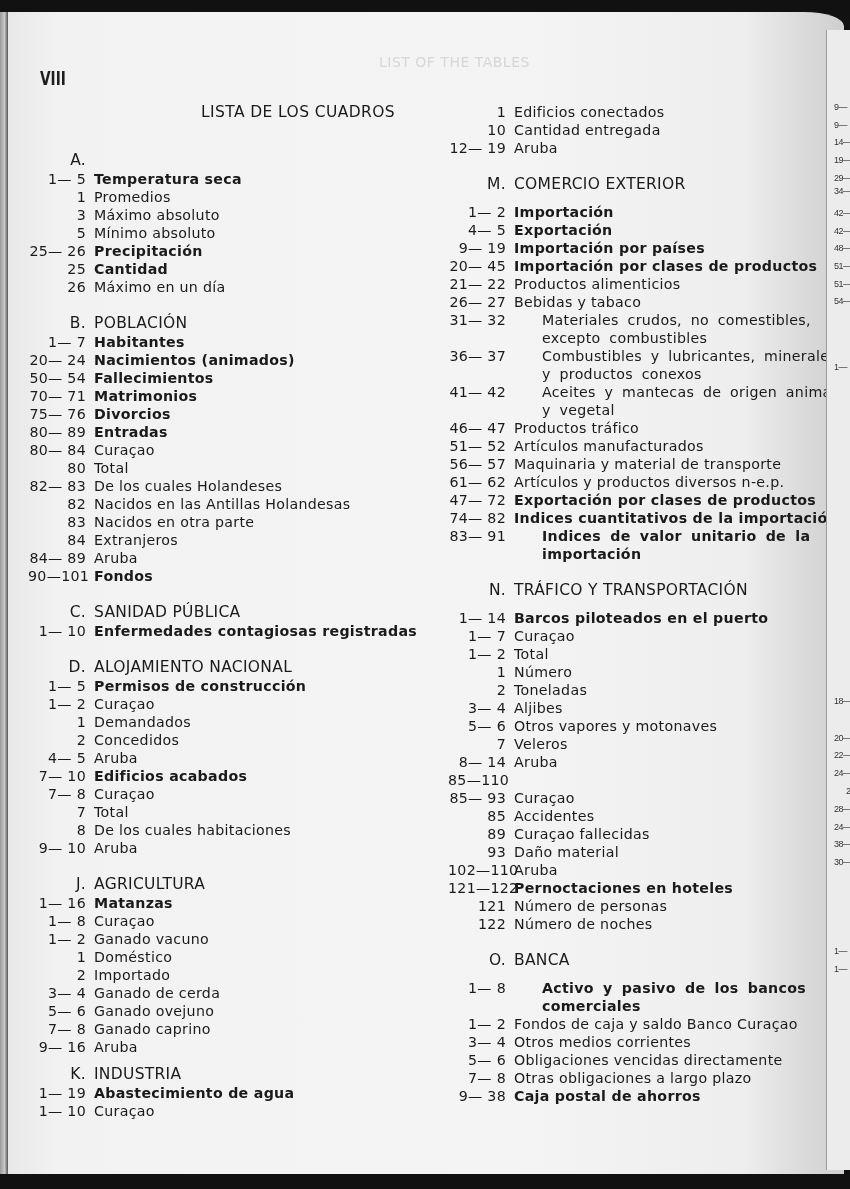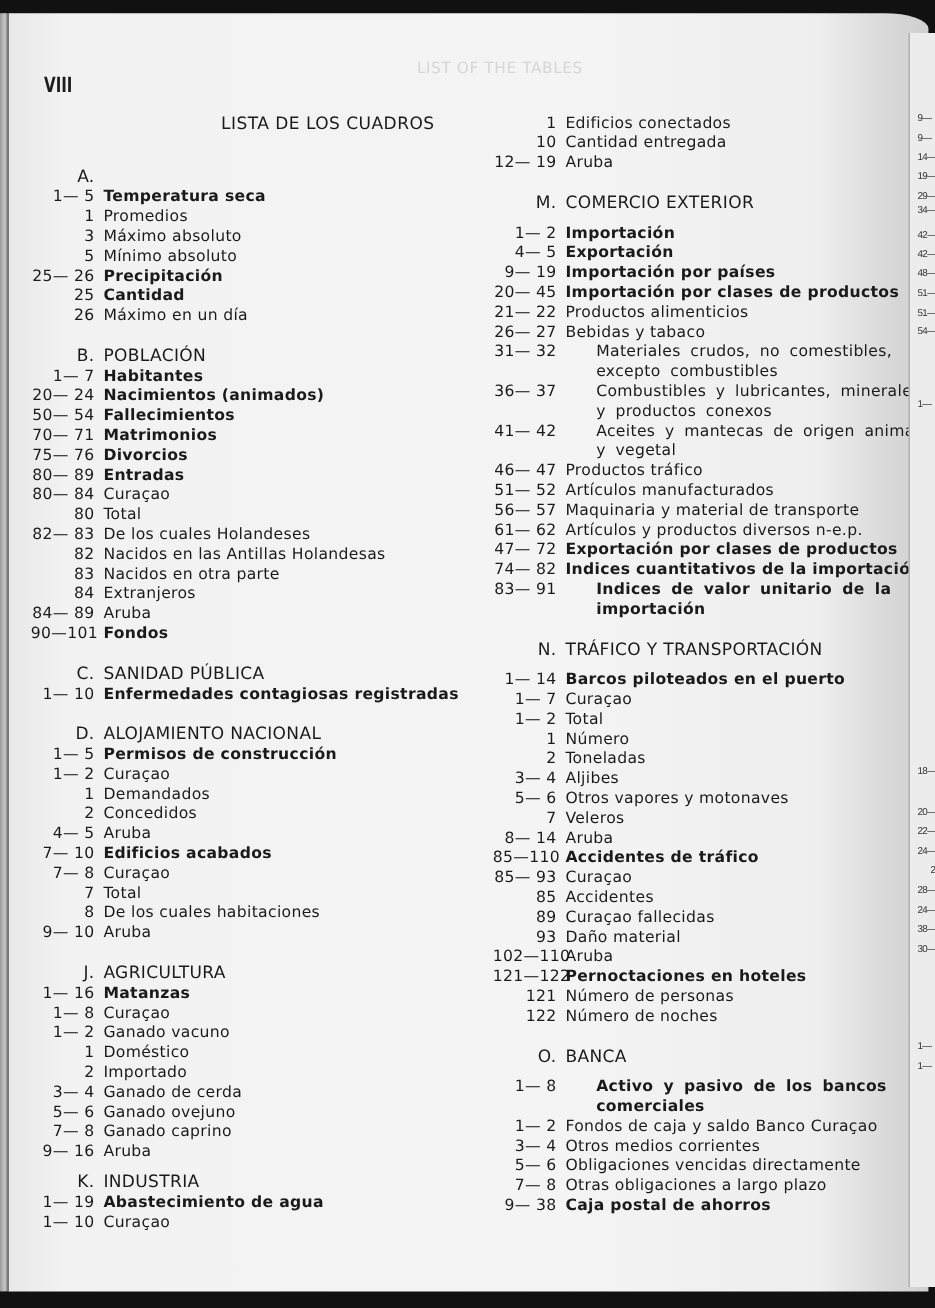--- a/index.html
+++ b/index.html
@@ -395,21 +395,20 @@
       <div class="row">
         <span class="num">7</span>
         <span class="txt">Veleros</span>
       </div>
       <div class="row">
         <span class="num">8— 14</span>
         <span class="txt">Aruba</span>
       </div>
       <div class="row bold">
         <span class="num">85—110</span>
-        <span class="txt">Accidentes de tráfico</span>
       </div>
       <div class="row">
         <span class="num">85— 93</span>
         <span class="txt">Curaçao</span>
       </div>
       <div class="row">
         <span class="num">85</span>
         <span class="txt">Accidentes</span>
       </div>
       <div class="row">

